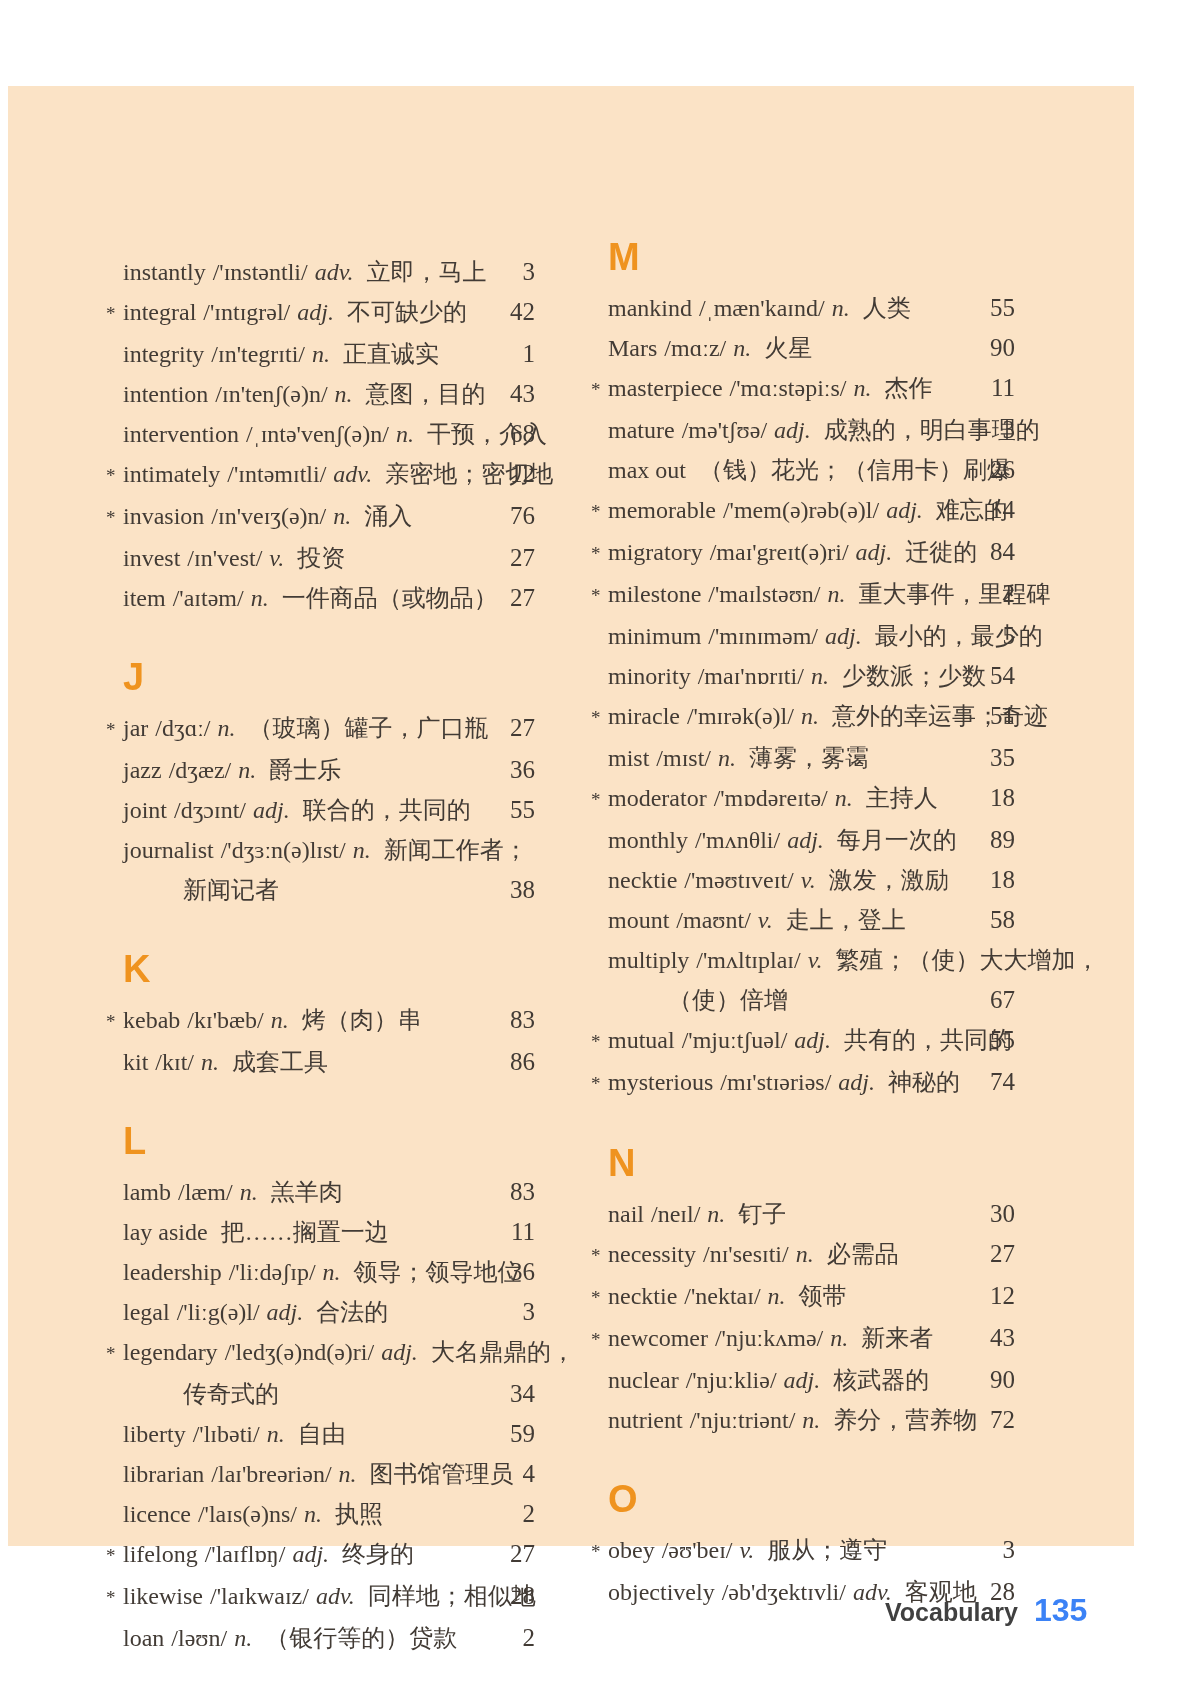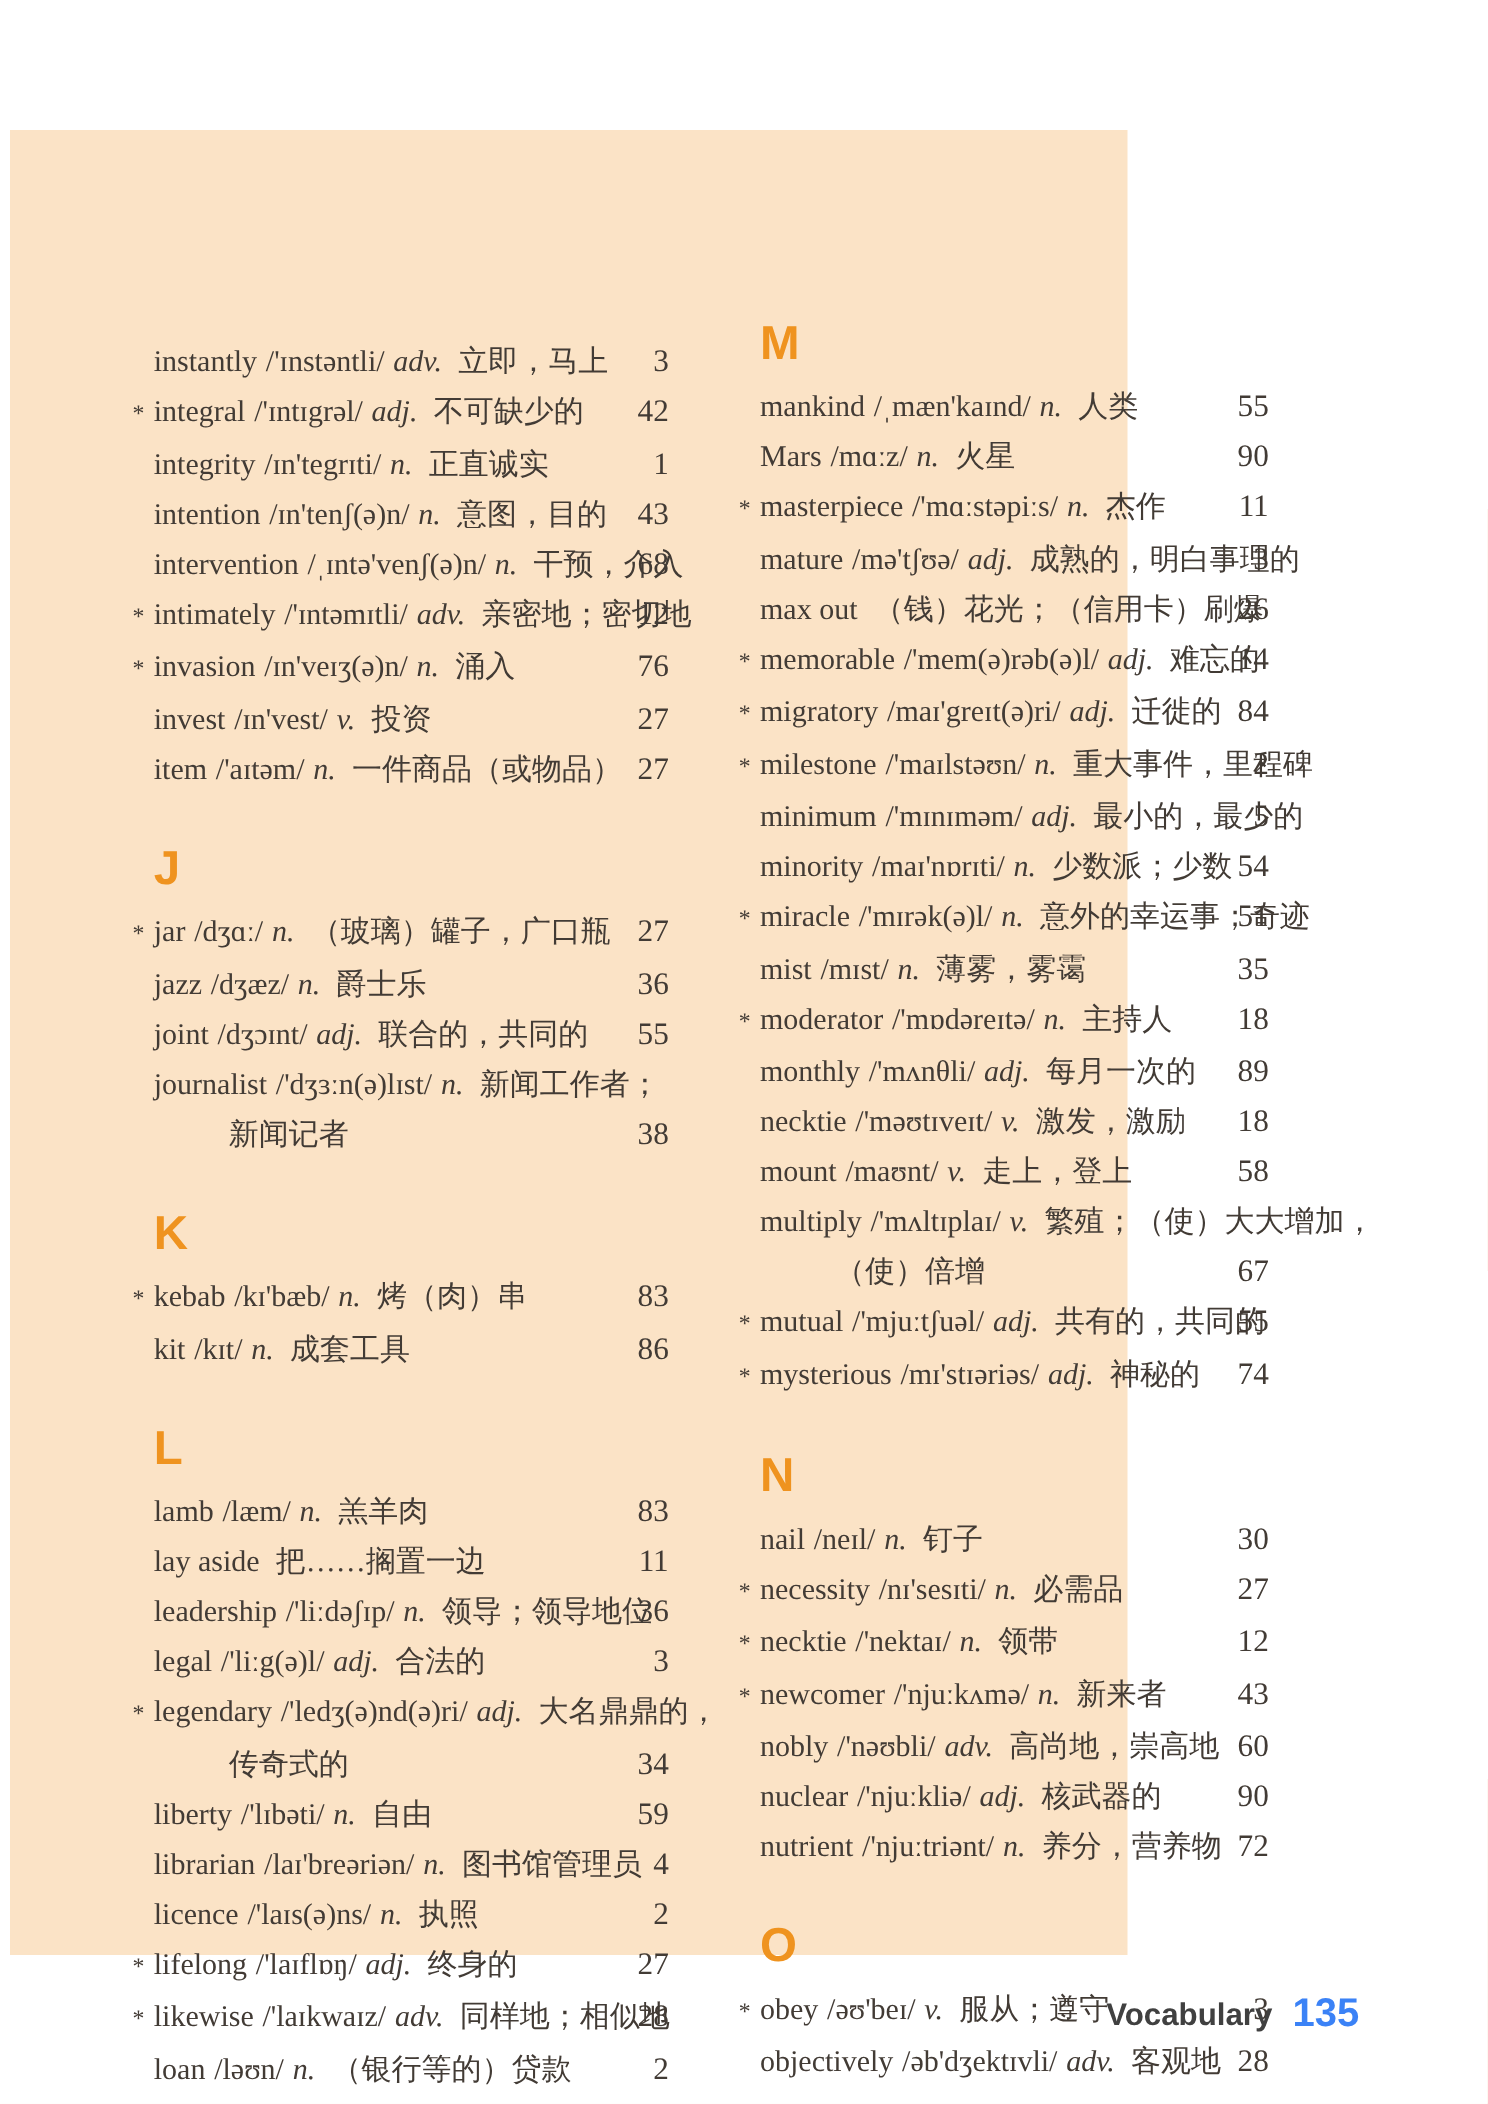--- a/index.html
+++ b/index.html
@@ -1,18 +1,18 @@
 <!DOCTYPE html>
 <html><head>
 <meta charset="utf-8">
 <style>
   html,body{margin:0;padding:0;}
   .page{position:relative;width:1190px;height:1683px;background:#ffffff;overflow:hidden;
         font-family:"Liberation Serif","DejaVu Serif",serif;color:#423b35;}
-  .panel{position:absolute;left:8px;top:104px;width:894px;height:1460px;background:#fbe3c6;}
+  .panel{position:absolute;left:8px;top:86px;width:1126px;height:1460px;background:#fbe3c6;}
   .col{position:absolute;}
   .col.left{left:98px;top:166px;width:429px;}
   .col.right{left:583px;top:146px;width:424px;}
   .letter{margin-top:34px;height:56px;line-height:50px;padding-left:17px;
           font-family:"Liberation Sans","DejaVu Sans",sans-serif;font-weight:bold;
           font-size:38px;color:#ef931f;}
   .col > .letter:first-child{margin-top:0;}
   .entry{display:flex;align-items:baseline;line-height:40px;font-size:24px;}
   .star{flex:none;width:17px;font-size:19px;color:#423b35;}
   .text{flex:1 1 auto;min-width:0;white-space:nowrap;}
@@ -296,25 +296,20 @@
           <span class="text"><span class="w">necktie</span><span class="ph">/'nektaɪ/</span><span class="pos">n.</span><span class="def">领带</span></span>
           <span class="page-num">12</span>
         </div>
         <div class="entry">
           <span class="star">*</span>
           <span class="text"><span class="w">newcomer</span><span class="ph">/'njuːkʌmə/</span><span class="pos">n.</span><span class="def">新来者</span></span>
           <span class="page-num">43</span>
         </div>
         <div class="entry">
           <span class="star"></span>
-          <span class="text"><span class="w">nobly</span><span class="ph">/'nəʊbli/</span><span class="pos">adv.</span><span class="def">高尚地，崇高地</span></span>
-          <span class="page-num">60</span>
-        </div>
-        <div class="entry">
-          <span class="star"></span>
           <span class="text"><span class="w">nuclear</span><span class="ph">/'njuːkliə/</span><span class="pos">adj.</span><span class="def">核武器的</span></span>
           <span class="page-num">90</span>
         </div>
         <div class="entry">
           <span class="star"></span>
           <span class="text"><span class="w">nutrient</span><span class="ph">/'njuːtriənt/</span><span class="pos">n.</span><span class="def">养分，营养物</span></span>
           <span class="page-num">72</span>
         </div>
         <div class="letter">O</div>
         <div class="entry">

